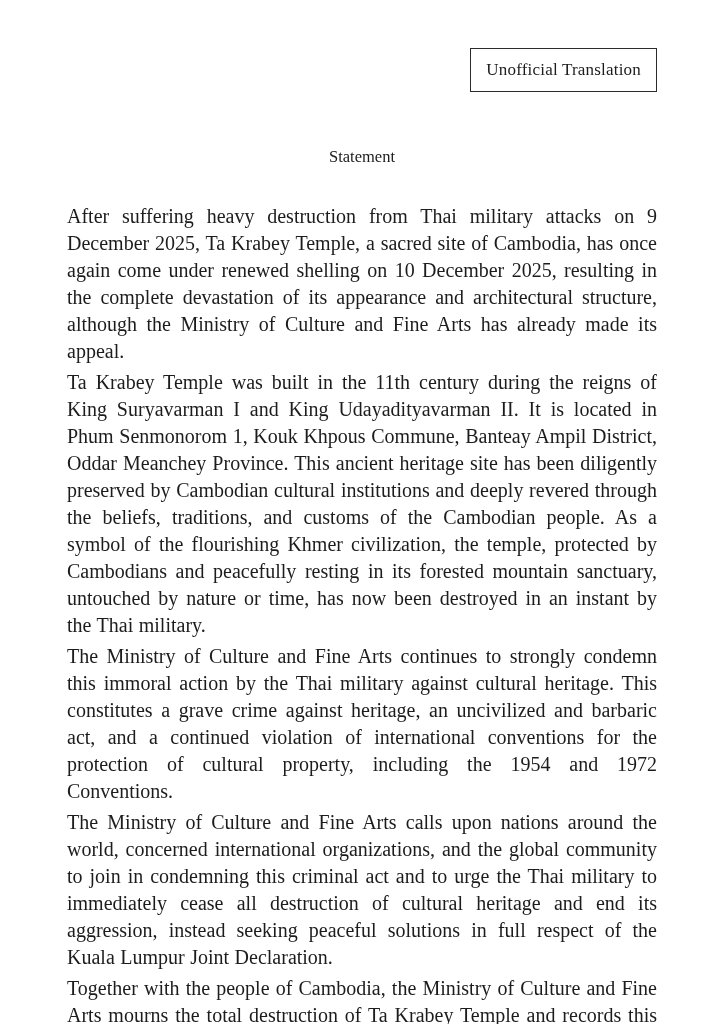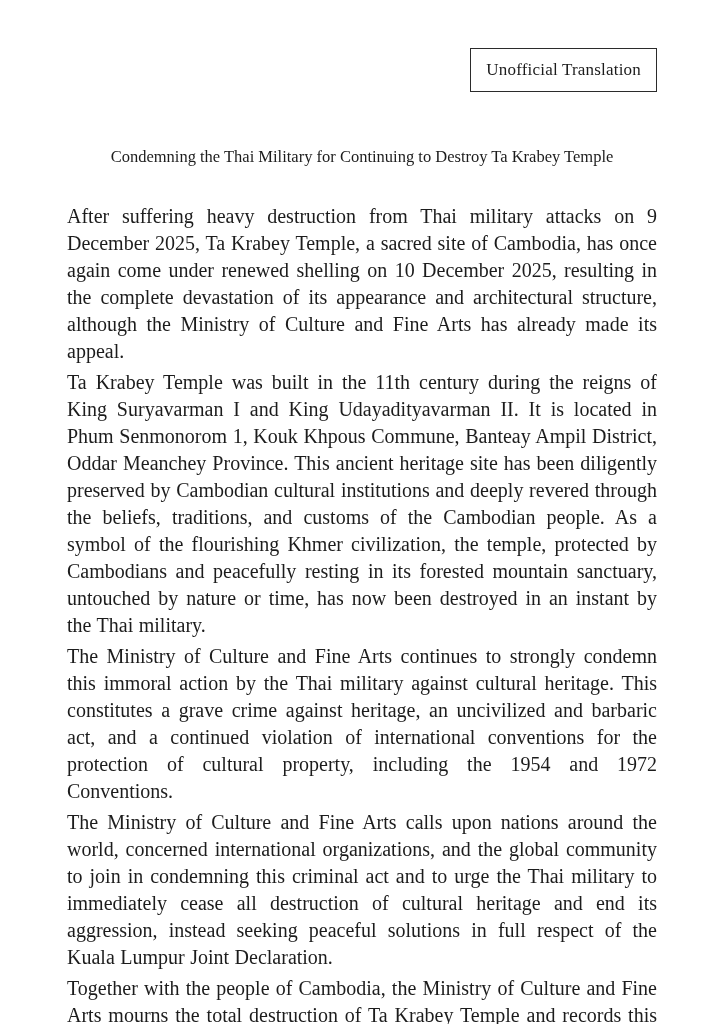--- a/index.html
+++ b/index.html
@@ -54,21 +54,21 @@
   }
 </style>
 </head>
 <body>
 
 <div class="page">
 
   <div class="badge">Unofficial Translation</div>
 
   <div class="title-block">
-    <span class="title-line">Condemning the Thai Military for Continuing to Destroy Ta Krabey Temple</span>
+    <span class="title-line">Statement</span>
   </div>
 
   <div class="body-text">
     <p class="para">After suffering heavy destruction from Thai military attacks on 9 December 2025, Ta Krabey Temple, a sacred site of Cambodia, has once again come under renewed shelling on 10 December 2025, resulting in the complete devastation of its appearance and architectural structure, although the Ministry of Culture and Fine Arts has already made its appeal.</p>
     <p class="para">Ta Krabey Temple was built in the 11th century during the reigns of King Suryavarman I and King Udayadityavarman II. It is located in Phum Senmonorom 1, Kouk Khpous Commune, Banteay Ampil District, Oddar Meanchey Province. This ancient heritage site has been diligently preserved by Cambodian cultural institutions and deeply revered through the beliefs, traditions, and customs of the Cambodian people. As a symbol of the flourishing Khmer civilization, the temple, protected by Cambodians and peacefully resting in its forested mountain sanctuary, untouched by nature or time, has now been destroyed in an instant by the Thai military.</p>
     <p class="para">The Ministry of Culture and Fine Arts continues to strongly condemn this immoral action by the Thai military against cultural heritage. This constitutes a grave crime against heritage, an uncivilized and barbaric act, and a continued violation of international conventions for the protection of cultural property, including the 1954 and 1972 Conventions.</p>
     <p class="para">The Ministry of Culture and Fine Arts calls upon nations around the world, concerned international organizations, and the global community to join in condemning this criminal act and to urge the Thai military to immediately cease all destruction of cultural heritage and end its aggression, instead seeking peaceful solutions in full respect of the Kuala Lumpur Joint Declaration.</p>
     <p class="para">Together with the people of Cambodia, the Ministry of Culture and Fine Arts mourns the total destruction of Ta Krabey Temple and records this criminal act in the historical account of Thai military devastation. Although Ta Krabey Temple has been almost entirely destroyed, it remains a symbol of Khmer civilization and a testament to cultural tragedy, a lesson for future generations to cherish and protect cultural heritage, and to prevent such crimes from ever occurring again anywhere in the world.</p>
   </div>
 

